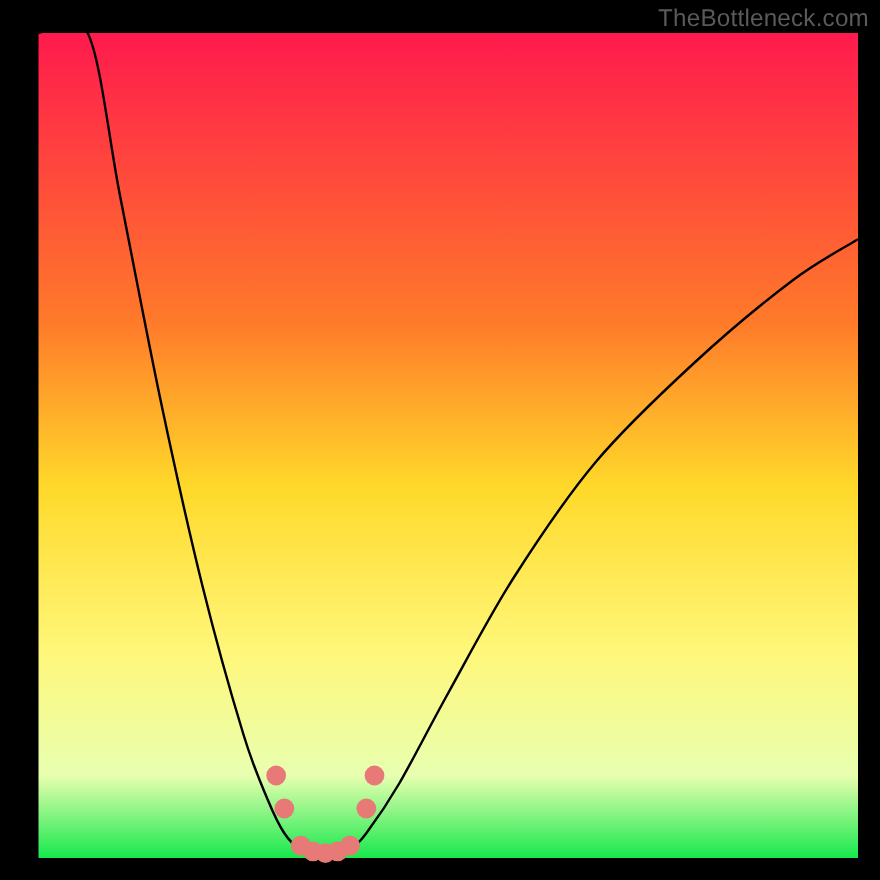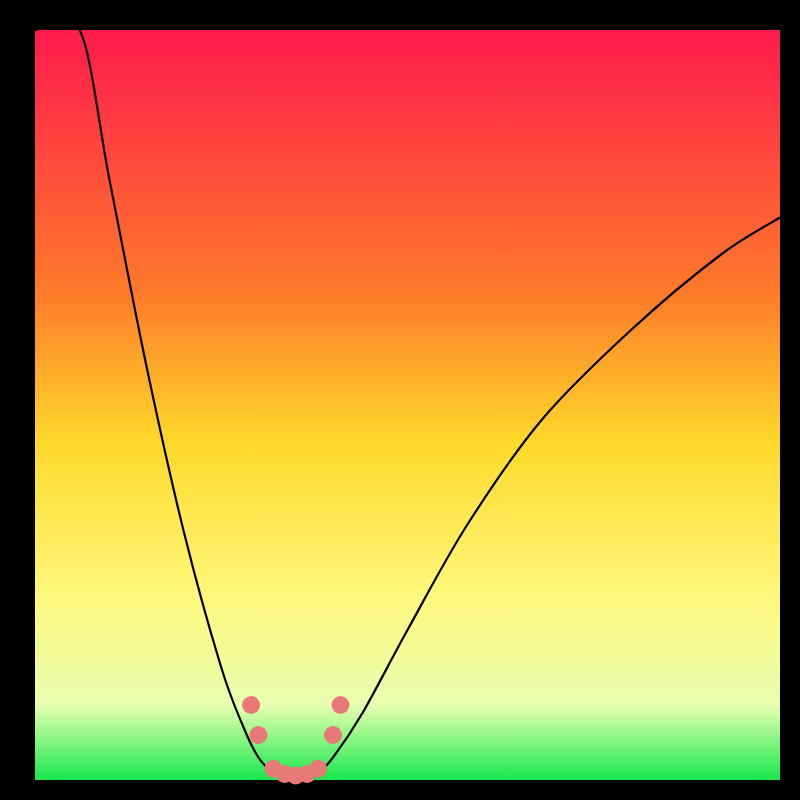--- a/index.html
+++ b/index.html
@@ -28,20 +28,21 @@
   svg {
     position: absolute;
     top: 0;
     left: 0;
   }
 </style>
 </head>
 <body>
 
 <div class="stage">
+  <div class="attribution">TheBottleneck.com</div>
 
   <svg id="chart-svg" width="800" height="800" viewBox="0 0 800 800">
     <defs>
       <linearGradient id="bg-grad" x1="0" y1="0" x2="0" y2="1">
           <stop offset="0%" stop-color="#ff1a4d"></stop>
           <stop offset="35%" stop-color="#ff7a2a"></stop>
           <stop offset="55%" stop-color="#ffd92a"></stop>
           <stop offset="75%" stop-color="#fff77a"></stop>
           <stop offset="90%" stop-color="#e8ffb0"></stop>
           <stop offset="100%" stop-color="#17e84d"></stop>

